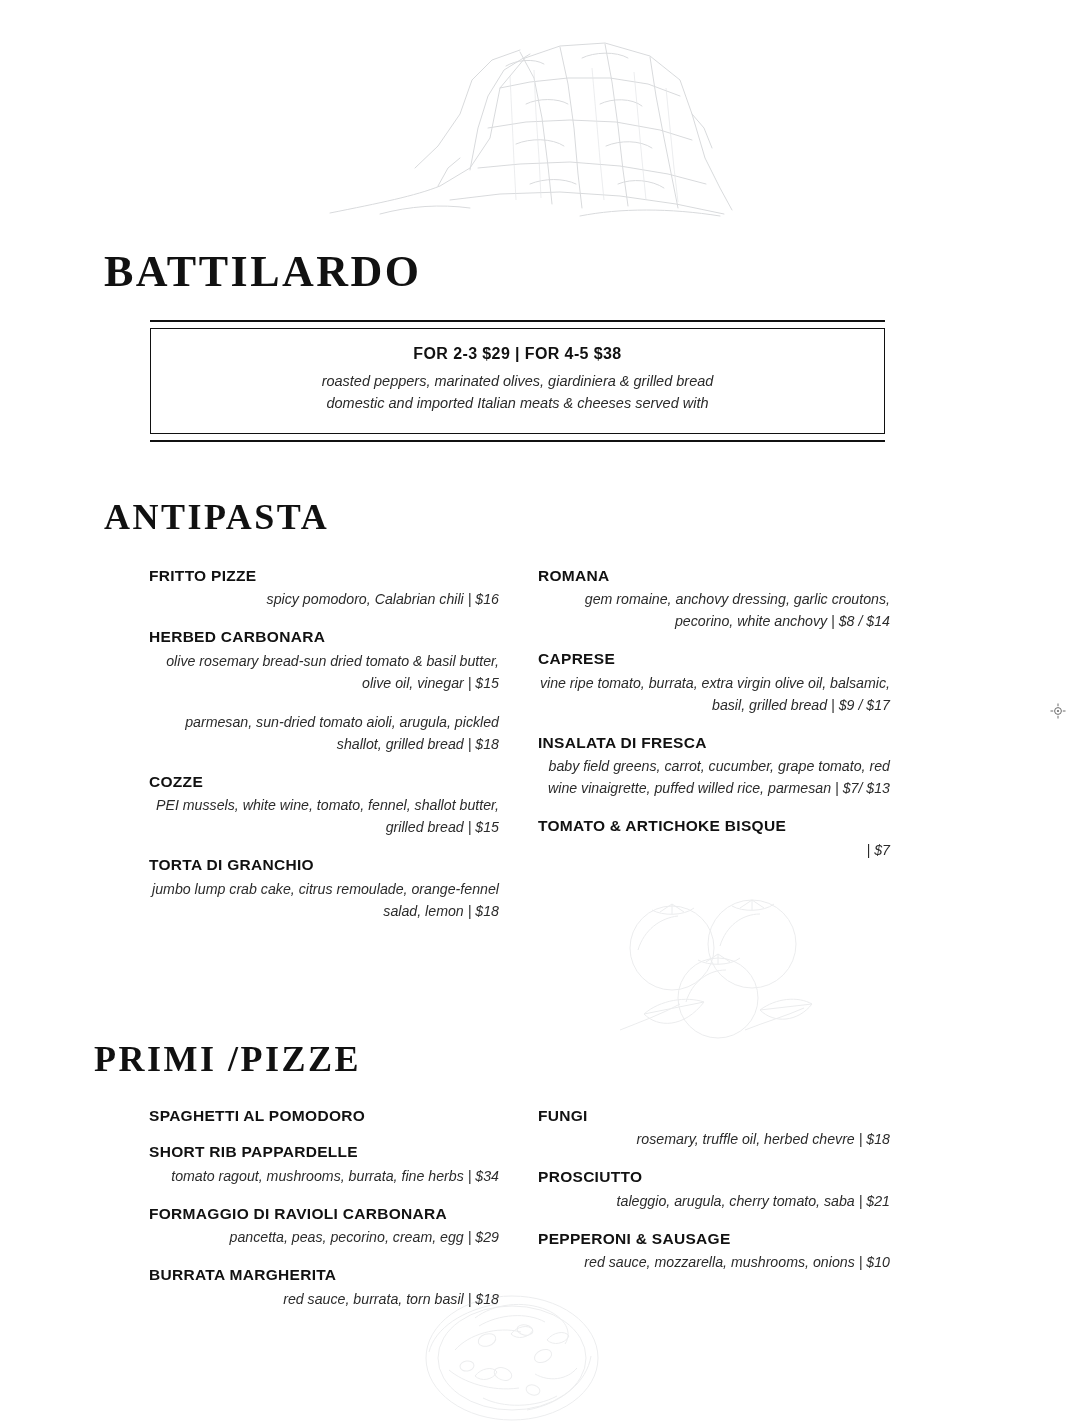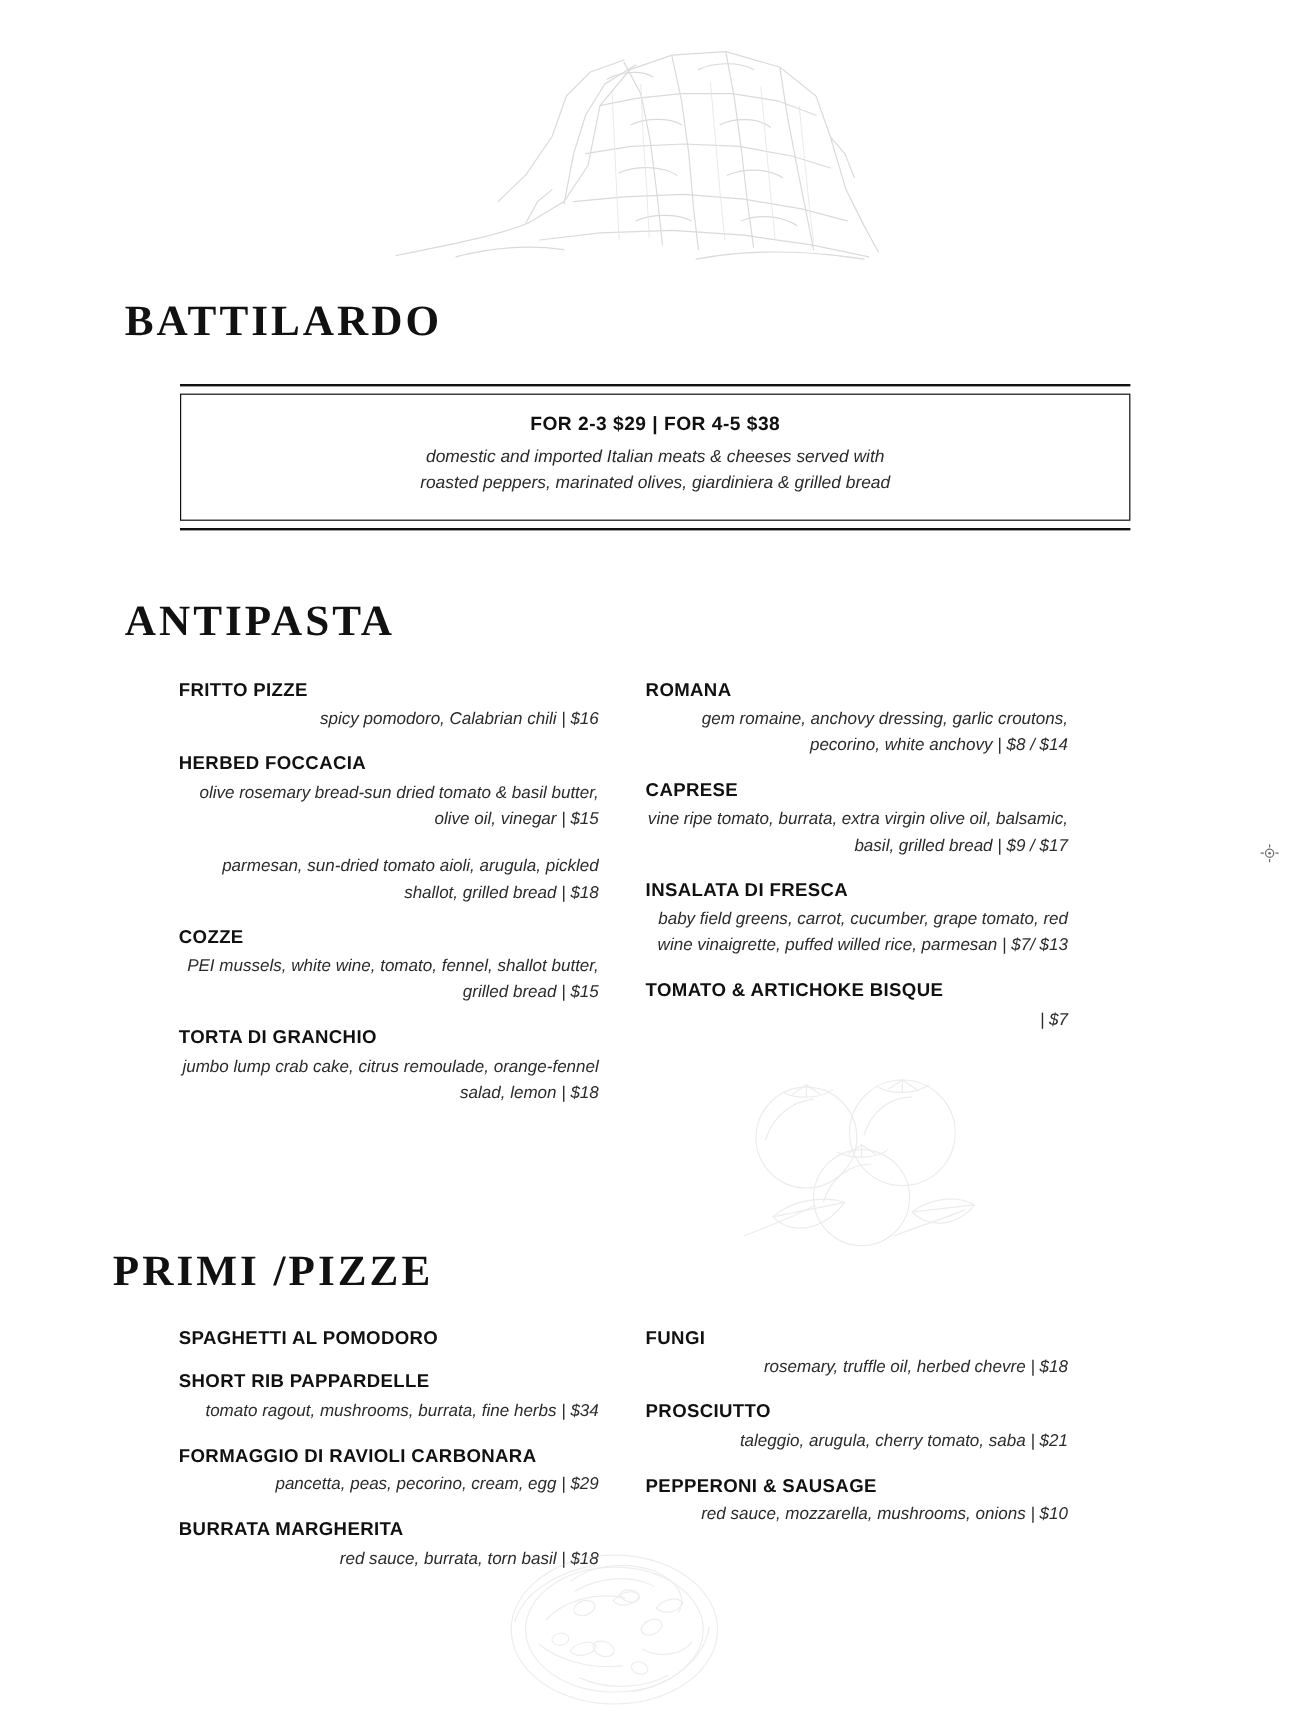--- a/index.html
+++ b/index.html
@@ -26,32 +26,32 @@
     opacity: 0.55;
   }
   .hero-art svg { display: block; width: 100%; height: 100%; }
 
   
   .brand {
     position: absolute;
     top: 246px;
     left: 104px;
     font-family: "Liberation Serif", serif;
-    font-size: 36px;
+    font-size: 44px;
     font-weight: 700;
     letter-spacing: 2.5px;
     color: #111;
   }
 
   
   .board-wrap {
     position: absolute;
     top: 320px;
     left: 150px;
-    width: 792px;
+    width: 735px;
   }
   .board-rule {
     height: 2px;
     background: #111;
     width: 100%;
   }
   .board-box {
     border: 1px solid #111;
     margin-top: 6px;
     padding: 16px 20px 18px 20px;
@@ -188,35 +188,35 @@
     </g>
   </svg>
 </div>
 
 <div class="brand">BATTILARDO</div>
 
 <div class="board-wrap">
   <div class="board-rule"></div>
   <div class="board-box">
     <div class="board-title">FOR 2-3 $29 | FOR 4-5 $38</div>
+    <div class="board-desc">roasted peppers, marinated olives, giardiniera &amp; grilled bread</div>
     <div class="board-desc">domestic and imported Italian meats &amp; cheeses served with</div>
-    <div class="board-desc">roasted peppers, marinated olives, giardiniera &amp; grilled bread</div>
   </div>
   <div class="board-rule-bottom"></div>
 </div>
 
 <div class="section-heading" id="heading-antipasta">ANTIPASTA</div>
 
 <div class="col" id="antipasta-left">
   <div class="item">
     <div class="item-name">FRITTO PIZZE</div>
     <div class="item-desc">spicy pomodoro, Calabrian chili | $16</div>
   </div>
   <div class="item">
-    <div class="item-name">HERBED FOCCACIA</div>
+    <div class="item-name">HERBED CARBONARA</div>
     <div class="item-desc">olive rosemary bread-sun dried tomato &amp; basil butter, olive oil, vinegar | $15</div>
   </div>
   <div class="item">
     <div class="item-desc">parmesan, sun-dried tomato aioli, arugula, pickled shallot, grilled bread | $18</div>
   </div>
   <div class="item">
     <div class="item-name">COZZE</div>
     <div class="item-desc">PEI mussels, white wine, tomato, fennel, shallot butter, grilled bread | $15</div>
   </div>
   <div class="item">

